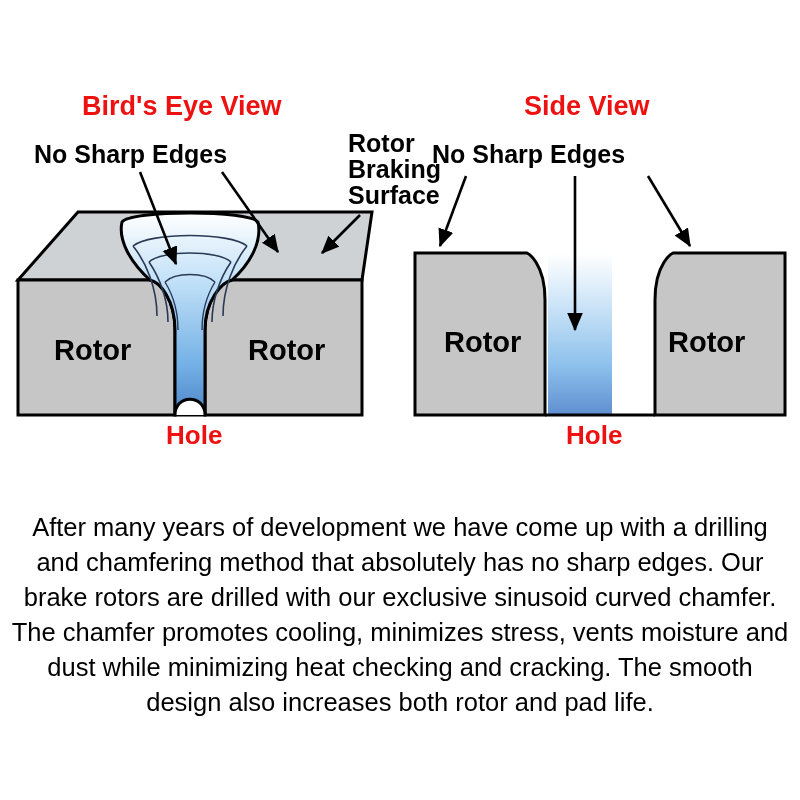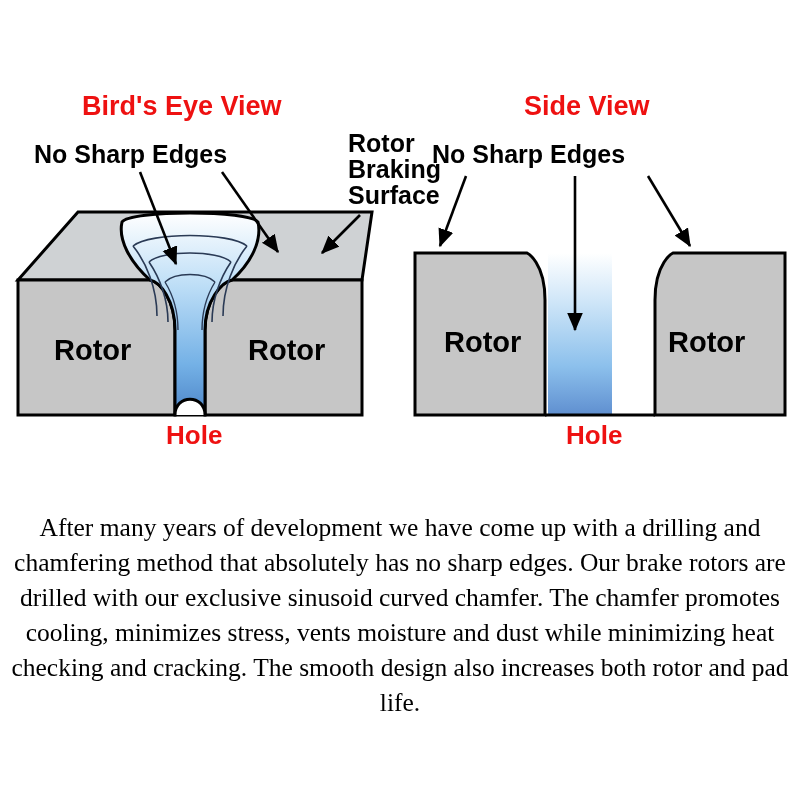--- a/index.html
+++ b/index.html
@@ -38,21 +38,21 @@
     font-weight: bold;
     fill: #000000;
     font-size: 29px;
   }
   #caption {
     position: absolute;
     left: 0;
     top: 510px;
     width: 800px;
     text-align: center;
-    font-family: Liberation Serif, serif;
+    font-family: Liberation Sans, sans-serif;
     font-size: 25.5px;
     line-height: 35px;
     color: #000000;
     padding: 0 8px;
     box-sizing: border-box;
   }
 </style>
 </head>
 <body>
 

